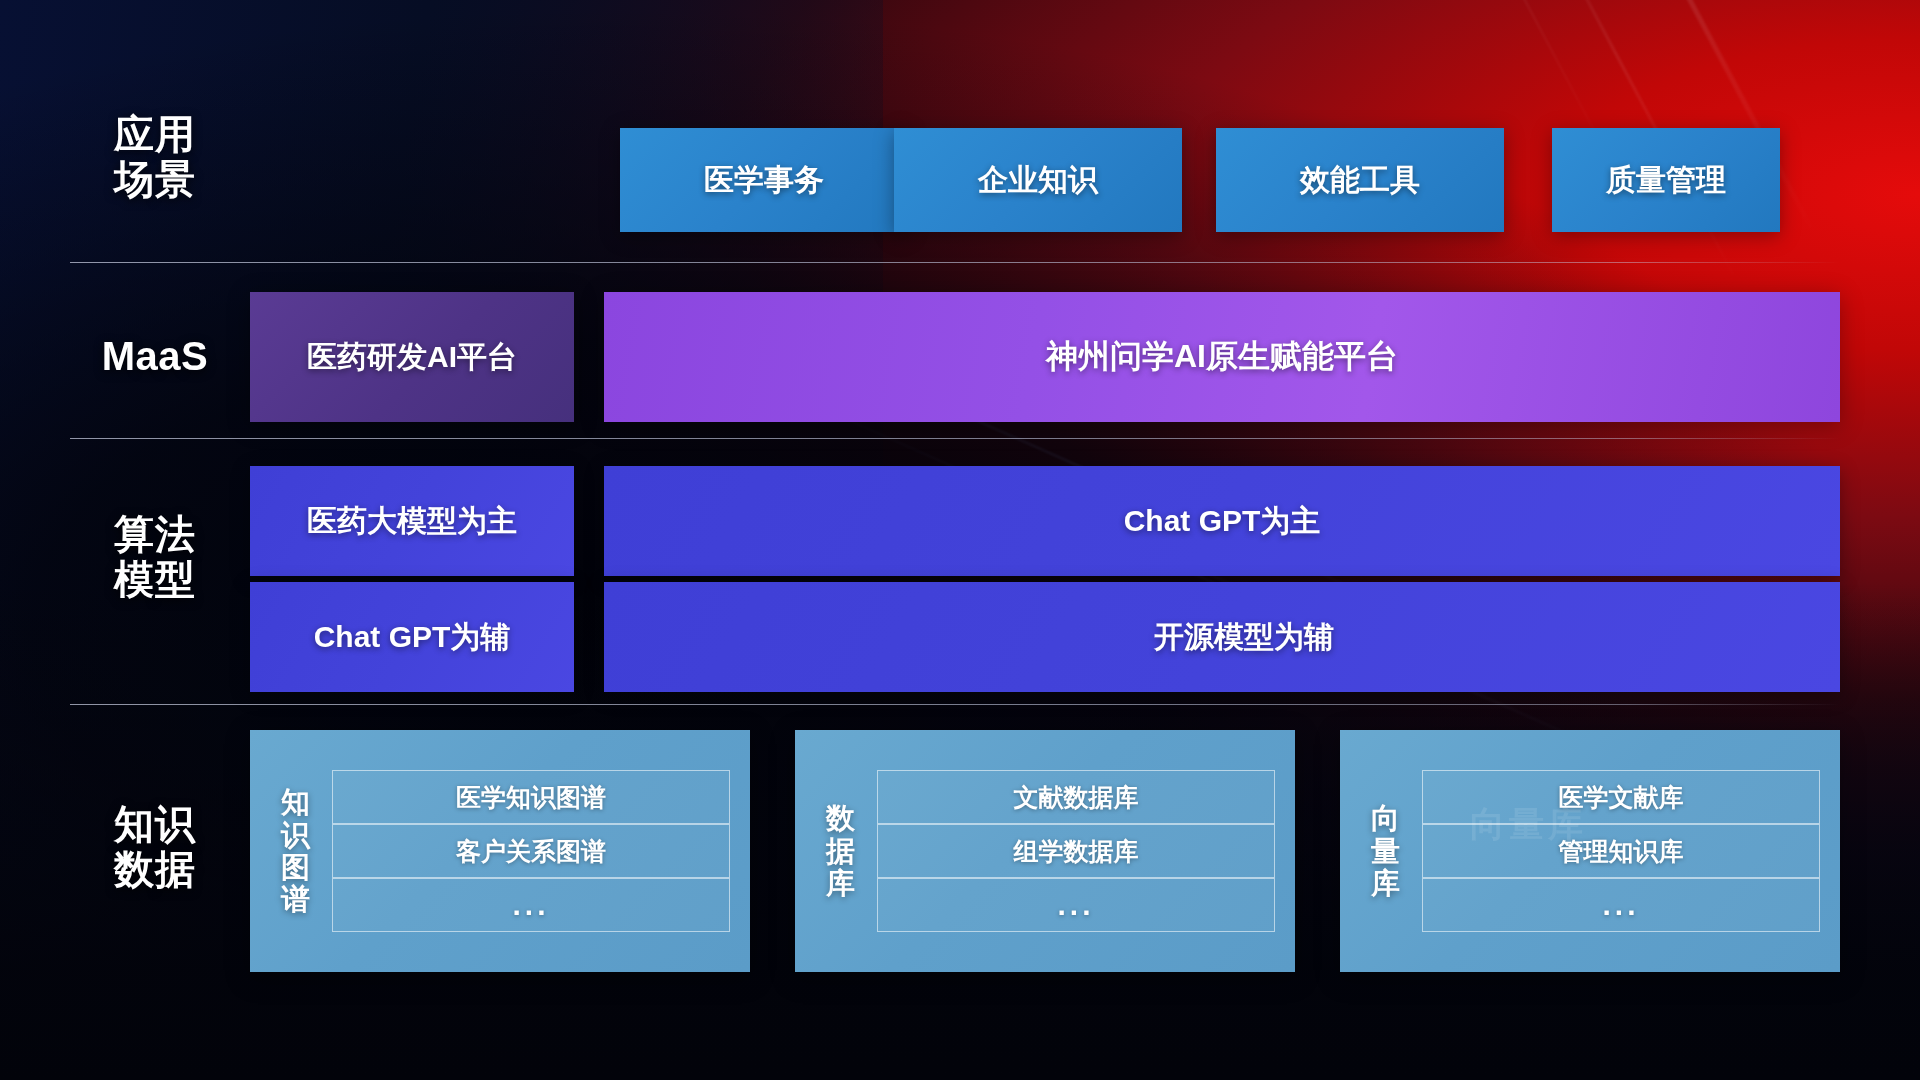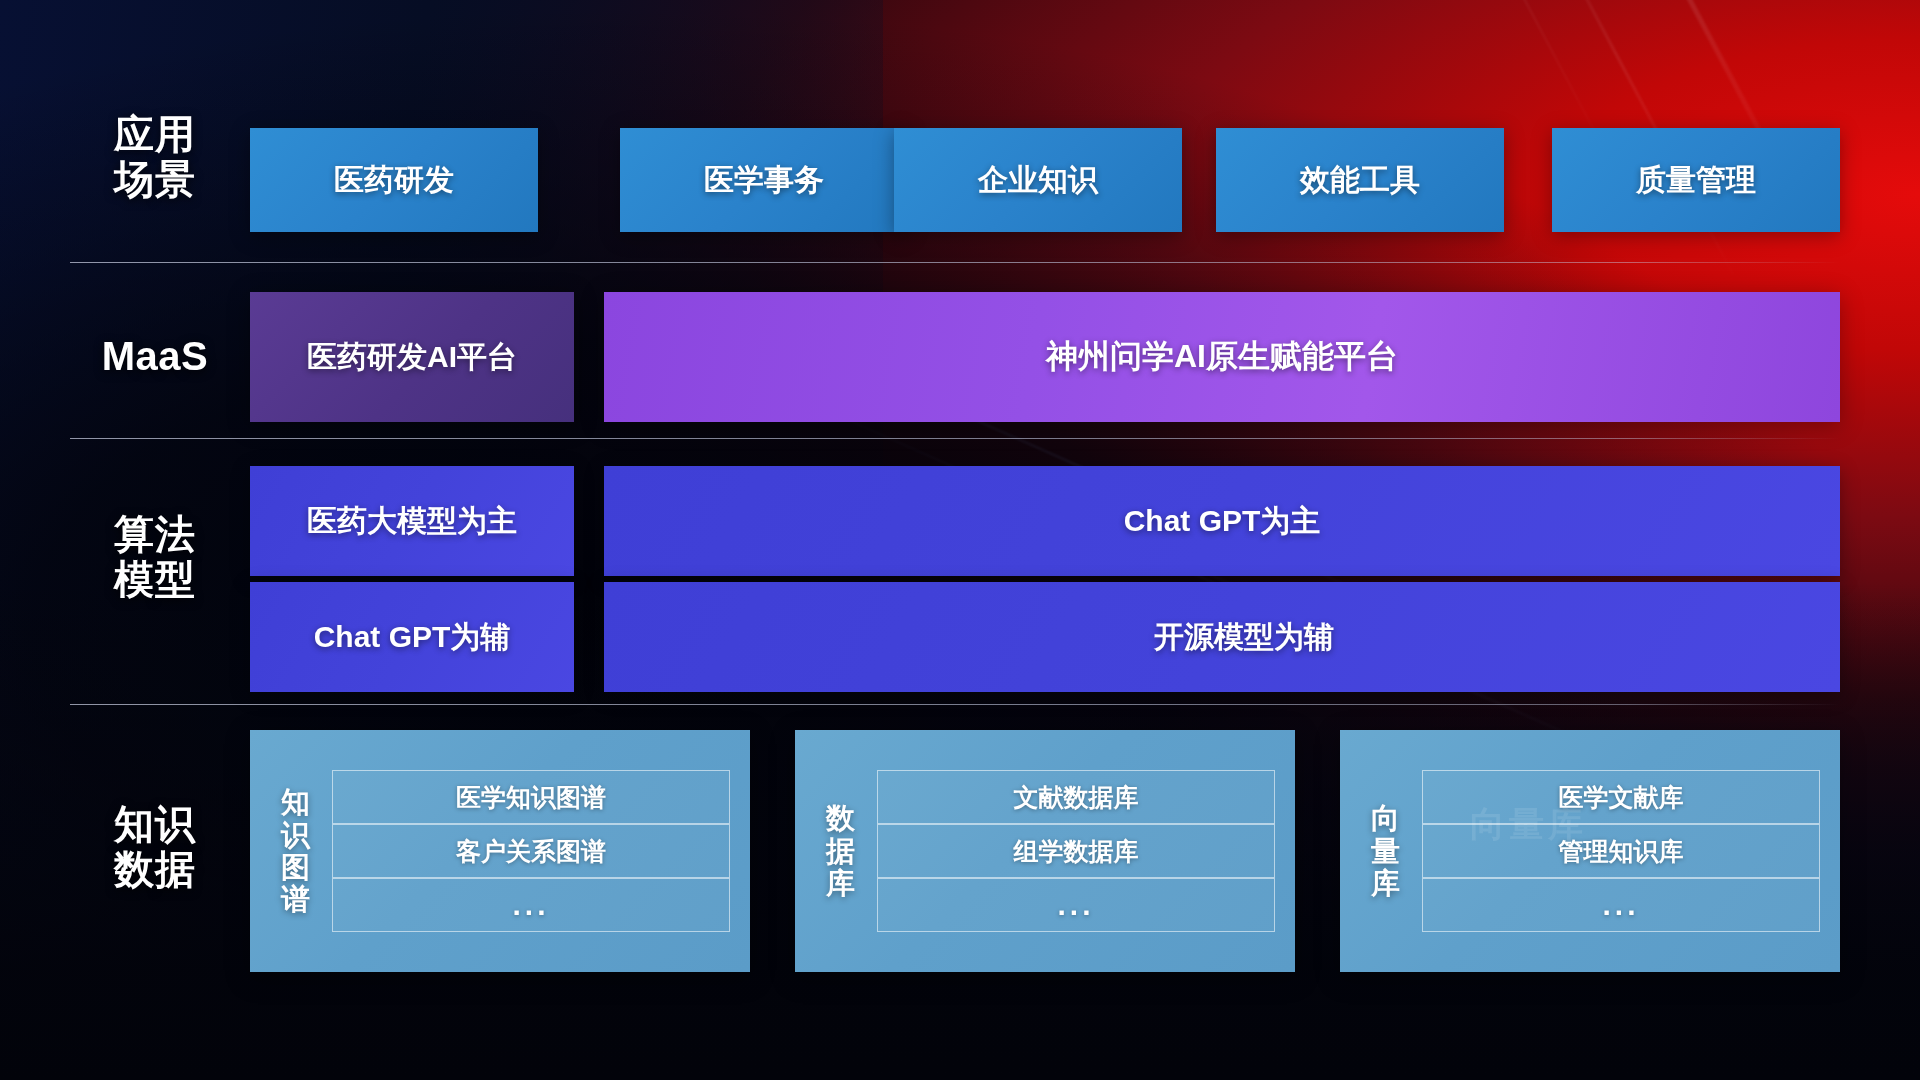--- a/index.html
+++ b/index.html
@@ -140,25 +140,24 @@
   <div class="streak s5"></div>
   <div class="streak s6"></div>
 
   <div class="content">
 
     <div class="rowlabel" style="top:112px;">
       <div>应用</div>
       <div>场景</div>
     </div>
 
-    <div class="box app" style="left:250px;">医药研发</div>
     <div class="box app" style="left:572px;margin-left:48px;">医学事务</div>
     <div class="box app" style="left:894px;">企业知识</div>
     <div class="box app" style="left:1216px;">效能工具</div>
-    <div class="box app" style="left:1552px;width:288px;">质量管理</div>
+    <div class="box app" style="left:1552px;width:228px;">质量管理</div>
 
     <div class="divider" style="top:262px;"></div>
 
     <div class="rowlabel maas" style="top:334px;">
       <div>MaaS</div>
     </div>
 
     <div class="box maas-left">医药研发AI平台</div>
     <div class="box maas-right">神州问学AI原生赋能平台</div>
 

